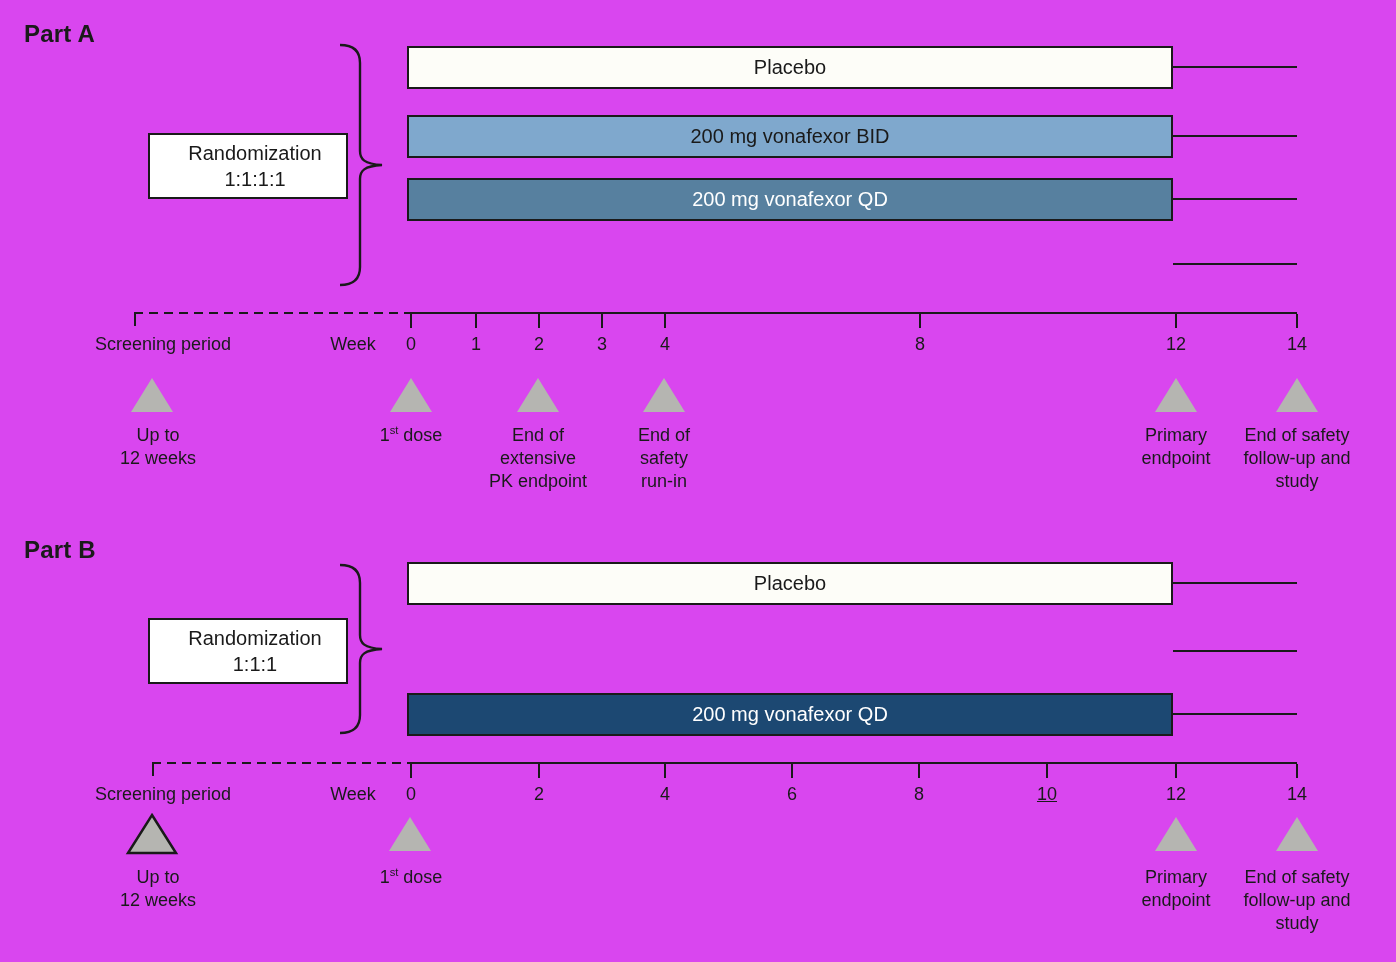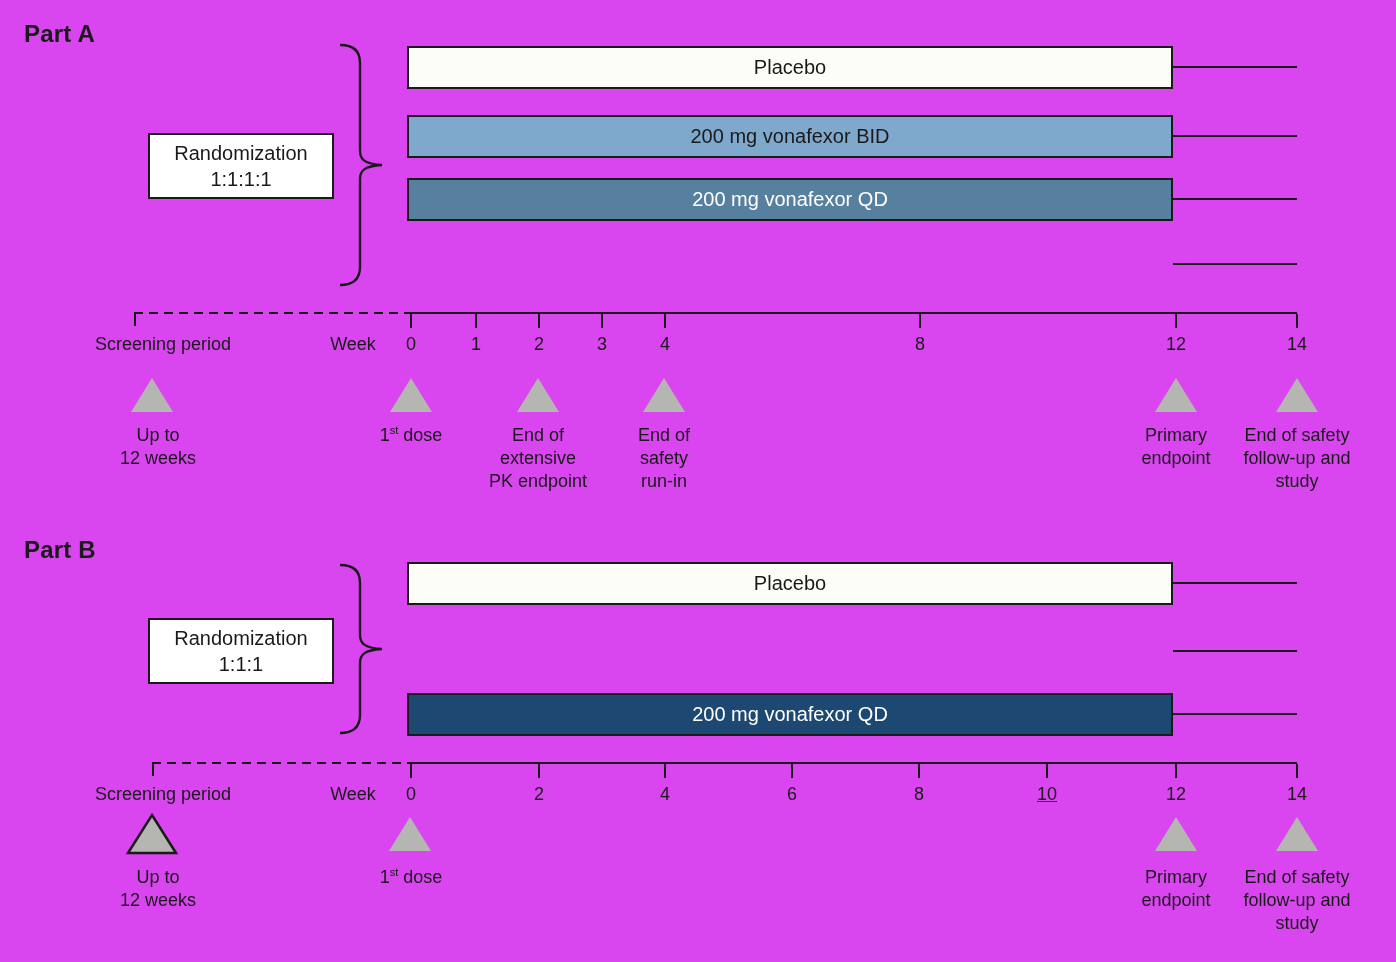--- a/index.html
+++ b/index.html
@@ -4,21 +4,21 @@
 <style>
   html,body{margin:0;padding:0;background:#ffffff;}
   .canvas{
     position:relative;width:1396px;height:962px;background:#d946ef;
     font-family:"Liberation Sans",sans-serif;color:#1a1a1a;overflow:hidden;
   }
   .part-title{position:absolute;font-size:24px;font-weight:bold;letter-spacing:.2px;}
   .rand-box{
     position:absolute;left:148px;width:182px;height:62px;border:2px solid #1a1a1a;background:#ffffff;
     display:flex;flex-direction:column;justify-content:center;align-items:center;
-    font-size:20px;line-height:1.3;text-align:center;
+    font-size:20px;line-height:1.3;text-align:center;padding-left:14px;
   }
   .brace{position:absolute;left:334px;}
   .arm{
     position:absolute;left:407px;width:766px;height:43px;border:2px solid #1a1a1a;
     box-sizing:border-box;display:flex;align-items:center;justify-content:center;
     font-size:20px;
   }
   .follow-line{position:absolute;left:1173px;width:124px;height:2px;background:#1a1a1a;}
   .axis-solid{position:absolute;left:411px;width:886px;height:2px;background:#1a1a1a;}
   .axis-dashed{position:absolute;height:2px;

